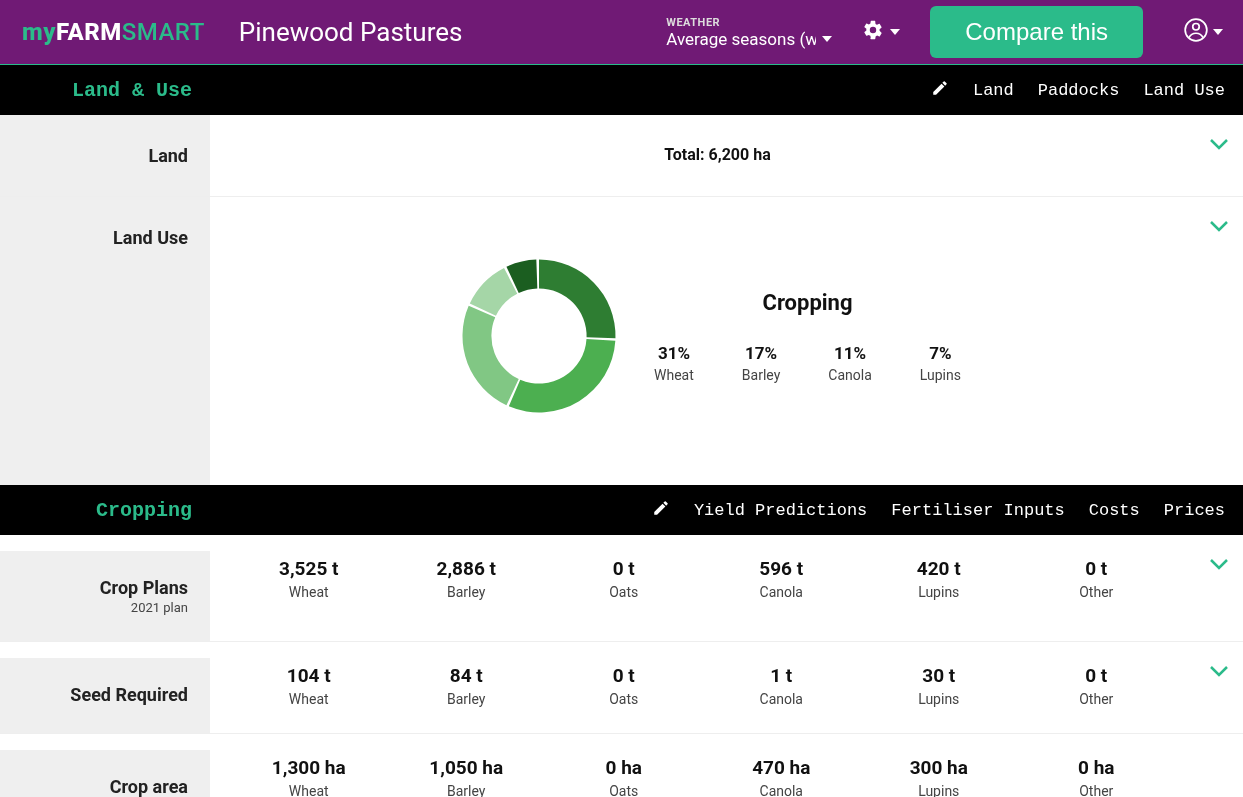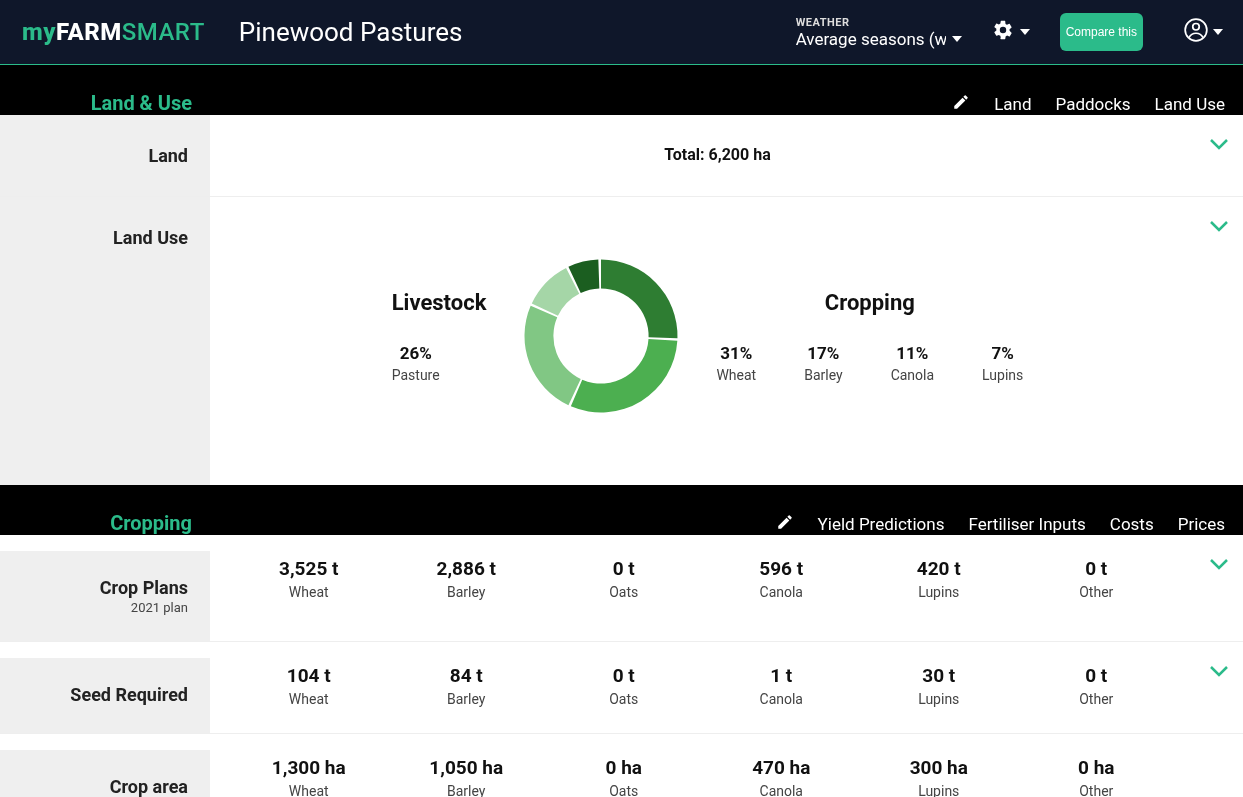--- a/index.html
+++ b/index.html
@@ -4,21 +4,21 @@
 <style>
   * { box-sizing: border-box; margin: 0; padding: 0; }
   body {
     font-family: -apple-system, BlinkMacSystemFont, "Segoe UI", Roboto, "Helvetica Neue", Arial, sans-serif;
     background: #fff;
     color: #111;
     width: 1243px;
   }
   
   .topbar {
-    background: #0f172a;
+    background: #701a75;
     color: #fff;
     height: 65px;
     display: flex;
     align-items: center;
     padding: 0 20px 0 22px;
     border-bottom: 1px solid #2bbb8a;
   }
   .logo { font-size: 24px; font-weight: 800; letter-spacing: .5px; }
   .logo-my { color: #2bbb8a; font-weight: 800; }
   .logo-farm { color: #fff; font-weight: 800; }
@@ -35,35 +35,36 @@
     border-top: 6px solid #fff;
     display: inline-block;
   }
   .gear-btn { display: flex; align-items: center; gap: 6px; margin-right: 30px; cursor: pointer; }
   .gear-icon svg { width: 22px; height: 22px; fill: #fff; }
   .compare-btn {
     background: #2bbb8a;
     color: #fff;
     border: none;
     border-radius: 6px;
-    padding: 12px 6px;
-    font-size: 12px;
+    padding: 12px 35px;
+    font-size: 24px;
     cursor: pointer;
     margin-right: 40px;
   }
   .user-btn { display: flex; align-items: center; gap: 4px; cursor: pointer; }
   .user-icon svg { width: 26px; height: 26px; fill: none; stroke: #fff; stroke-width: 1.6; }
   
   .section-header {
     background: #000;
     color: #fff;
     height: 50px;
     display: flex;
-    align-items: flex-end;
+    align-items: center;
     padding: 0 18px 0 0;
+    font-family: Liberation Mono, monospace;
   }
   .section-title {
     color: #2bbb8a;
     font-size: 20px;
     font-weight: 700;
     width: 210px;
     text-align: right;
     padding-right: 18px;
   }
   .section-tabs { margin-left: auto; display: flex; align-items: center; gap: 24px; font-size: 17px; }
@@ -179,29 +180,20 @@
   <div class="row-label">Land Use</div>
   <div class="row-body">
     <div class="expand-toggle">
       <span class="chevron-down">
         <svg viewBox="0 0 20 12">
             <polyline points="2,2 10,10 18,2"></polyline>
           </svg>
       </span>
     </div>
     <div class="landuse-body">
-      <div class="lu-group">
-        <h3>Livestock</h3>
-        <div class="lu-items">
-          <div class="lu-item">
-            <div class="lu-pct">26%</div>
-            <div class="lu-name">Pasture</div>
-          </div>
-        </div>
-      </div>
 
       <div class="donut-wrap">
         <svg id="donut-svg" viewBox="0 0 100 100">
             <path d="M 50 5 A 45 45 0 0 1 94.98245517681595 51.25647374256061 L 77.98908322112992 50.78180588425993 A 28 28 0 0 0 50 22 Z" fill="#2e7d32"></path>
             <path d="M 94.91120277927223 52.82557337881911 A 45 45 0 0 1 32.272614068407194 91.36109026648555 L 38.96962653145337 75.73578949914656 A 28 28 0 0 0 77.94474839599161 51.75813454682078 Z" fill="#4caf50"></path>
             <path d="M 30.83993187957173 90.71721736097088 A 45 45 0 0 1 8.638909733514446 32.27261406840722 L 24.26421050085343 38.96962653145338 A 28 28 0 0 0 38.078179836177966 75.33515746904854 Z" fill="#81c784"></path>
             <path d="M 9.282782639029115 30.839931879571747 A 45 45 0 0 1 29.43059328235873 9.976263201891626 L 37.20125804235654 25.09634154784368 A 28 28 0 0 0 24.66484253095145 38.07817983617798 Z" fill="#a5d6a7"></path>
             <path d="M 30.83993187957172 9.28278263902913 A 45 45 0 0 1 48.429522648387426 5.027412784140694 L 49.02281409232995 22.017056843465323 A 28 28 0 0 0 38.07817983617796 24.664842530951457 Z" fill="#1b5e20"></path>
           </svg>
       </div>

